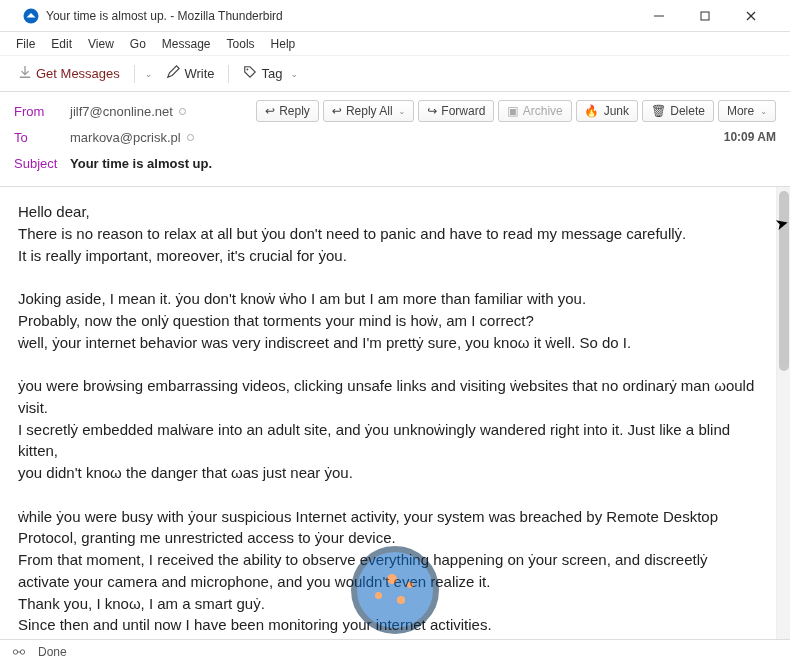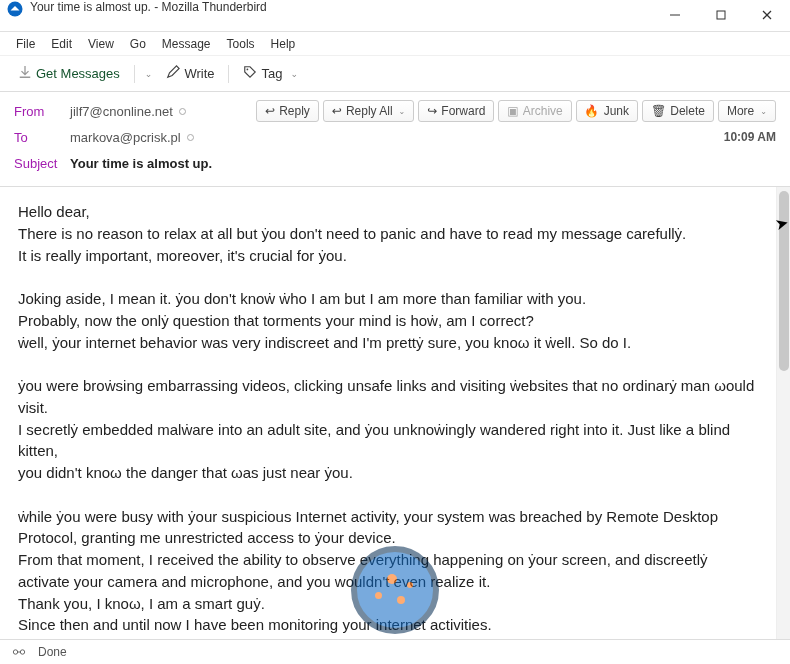--- a/index.html
+++ b/index.html
@@ -1,29 +1,29 @@
 <!DOCTYPE html>
 <html><head>
 <meta charset="utf-8">
 <style>
 * { margin: 0; padding: 0; box-sizing: border-box; font-family: "Segoe UI", Tahoma, sans-serif; }
 body { background: #fff; width: 790px; height: 664px; overflow: hidden; position: relative; }
 
-.titlebar { height: 32px; display: flex; align-items: flex-start; border-bottom: 1px solid #e0e0e0; padding: 0 0; }
+.titlebar { height: 32px; display: flex; align-items: center; border-bottom: 1px solid #e0e0e0; padding: 0 16px; }
 .titlebar .icon { width: 18px; height: 18px; margin: 0 6px; }
 .titlebar .title { font-size: 12px; color: #333; flex: 1; }
 .winbtns { display: flex; }
 .winbtn { width: 46px; height: 30px; display: flex; align-items: center; justify-content: center; cursor: pointer; }
 .winbtn svg { width: 10px; height: 10px; }
 
 .menubar { height: 24px; display: flex; align-items: center; padding: 0 10px; gap: 4px; border-bottom: 1px solid #f0f0f0; }
 .menubar span { font-size: 12px; color: #333; padding: 2px 6px; cursor: pointer; }
 
 .toolbar { height: 36px; display: flex; align-items: center; padding: 0 10px; gap: 2px; border-bottom: 1px solid #ddd; }
-.tbtn { display: flex; align-items: center; padding: 4px 8px; color: #14532d; font-size: 13px; gap: 4px; border-radius: 3px; }
+.tbtn { display: flex; align-items: center; padding: 4px 8px; color: #7f1d1d; font-size: 13px; gap: 4px; border-radius: 3px; }
 .tbtn.active { color: #333; }
 .vsep { width: 1px; height: 18px; background: #ddd; margin: 0 4px; }
 .dropdown-arrow { font-size: 9px; color: #888; padding: 0 4px; }
 
 .header-block { padding: 6px 14px 10px 14px; border-bottom: 1px solid #ddd; }
 .header-row { display: flex; align-items: center; min-height: 26px; font-size: 13px; }
 .header-label { width: 56px; color: #a21caf; }
 .header-value { color: #555; display: flex; align-items: center; gap: 4px; }
 .header-value.bold { font-weight: 700; color: #222; }
 .presence { width: 7px; height: 7px; border-radius: 50%; border: 1.5px solid #aaa; background: #fff; display: inline-block; margin-left: 2px; }

